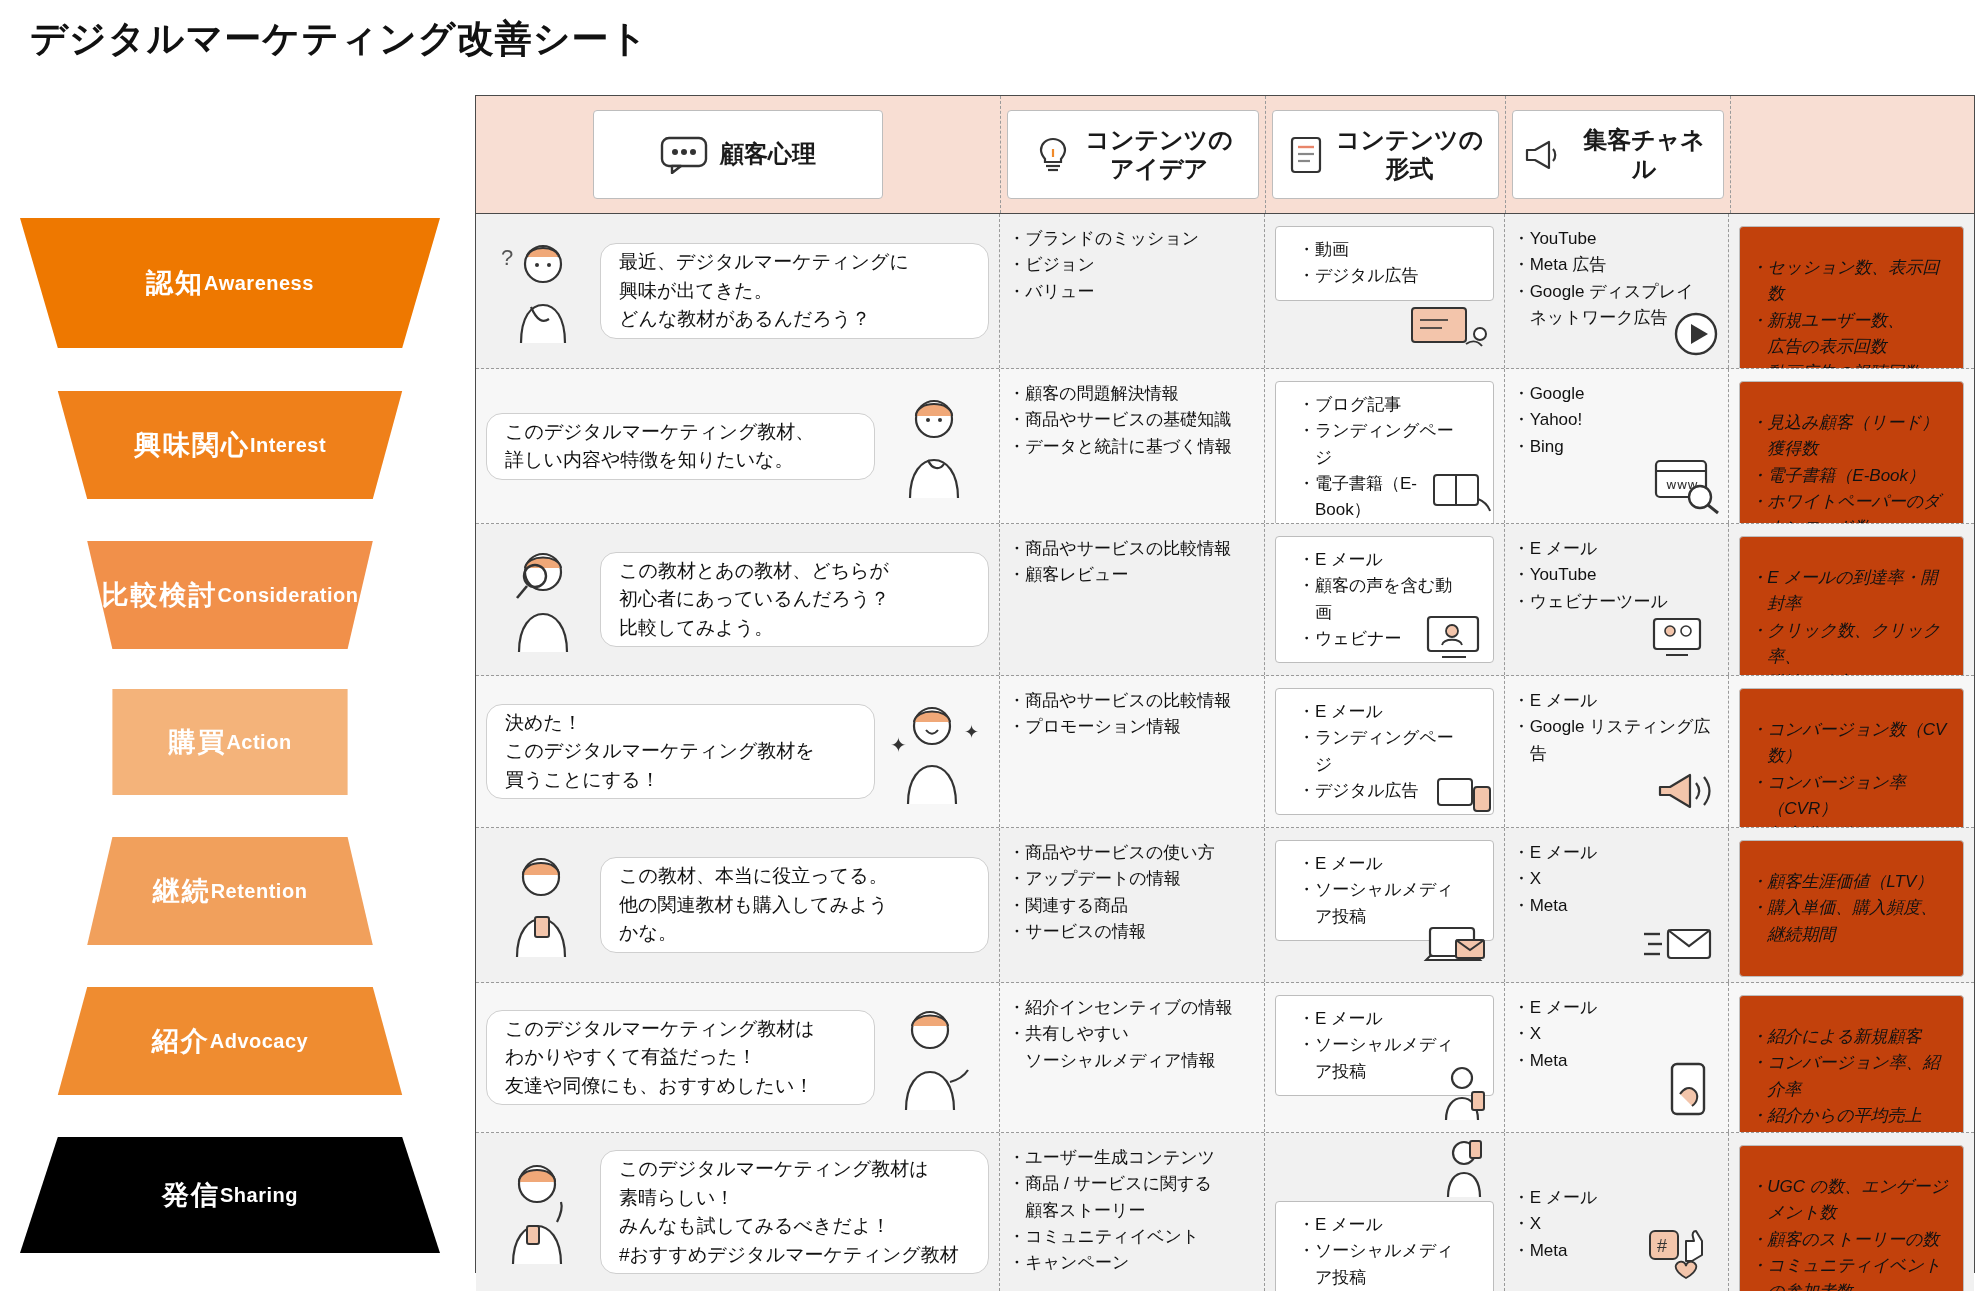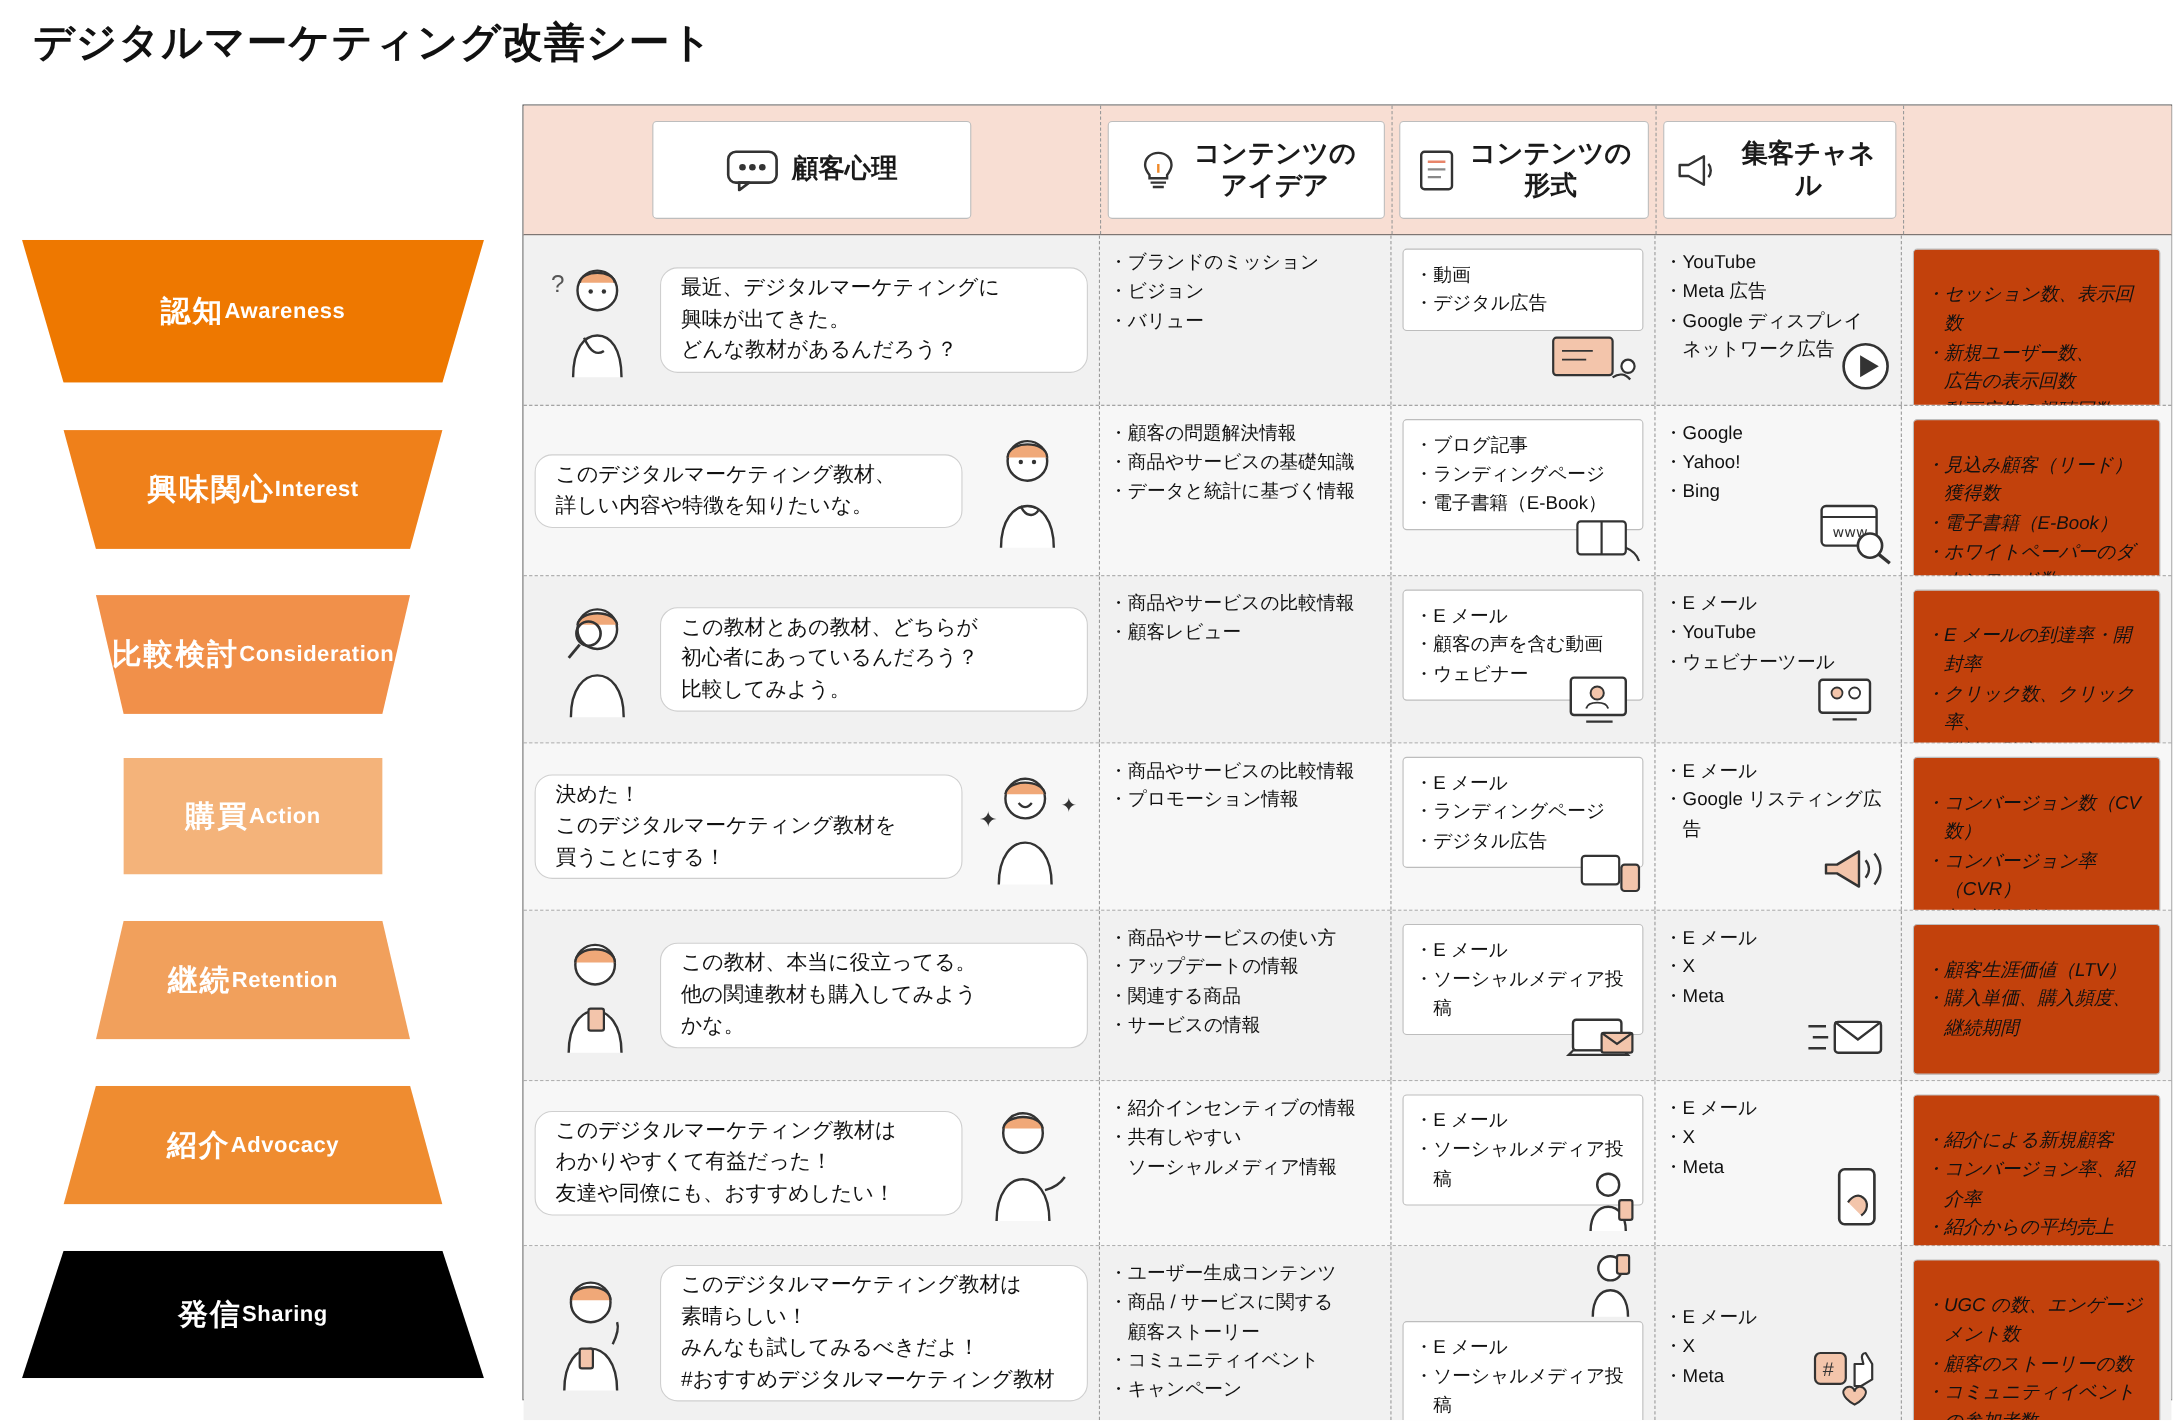--- a/index.html
+++ b/index.html
@@ -161,21 +161,21 @@
   }
   ul.blist li:before {
     content: "・";
     position: absolute;
     left: -2px; top: 0;
   }
   .white-box {
     background: #ffffff;
     border: 1px solid #bdbdbd;
     border-radius: 4px;
-    padding: 10px 12px;
+    padding: 10px 24px;
   }
   .kpi-box {
     background: #c2410c;
     border: 1px solid #bdbdbd;
     border-radius: 4px;
     padding: 28px 12px;
     font-style: italic;
   }
   .cell-illus {
     position: absolute;

